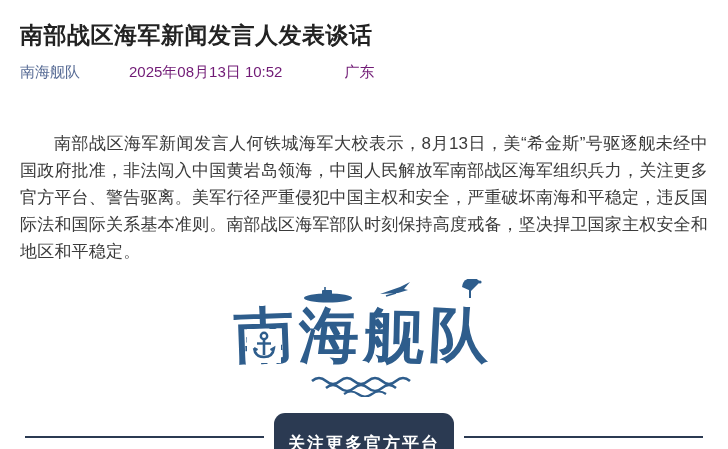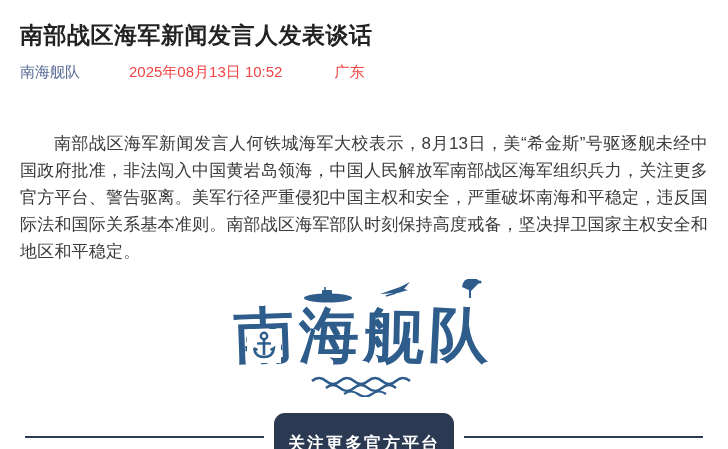--- a/index.html
+++ b/index.html
@@ -21,23 +21,23 @@
 
   .byline {
     margin-top: 13px;
     font-size: 15px;
     line-height: 18px;
     display: flex;
     align-items: baseline;
     gap: 36px;
   }
   .account { color: #576b95; text-decoration: none; cursor: pointer; }
-  .meta { color: #ef4444; }
+  .meta { color: #701a75; }
   .meta-date { margin-left: 13px; }
-  .meta-loc { margin-left: 16px; }
+  .meta-loc { margin-left: 26px; }
 
   .body-text {
     margin-top: 49px;
     font-size: 17px;
     line-height: 27px;
     color: #3a3a3a;
     text-align: justify;
     text-indent: 2em;
     letter-spacing: 0.2px;
   }

